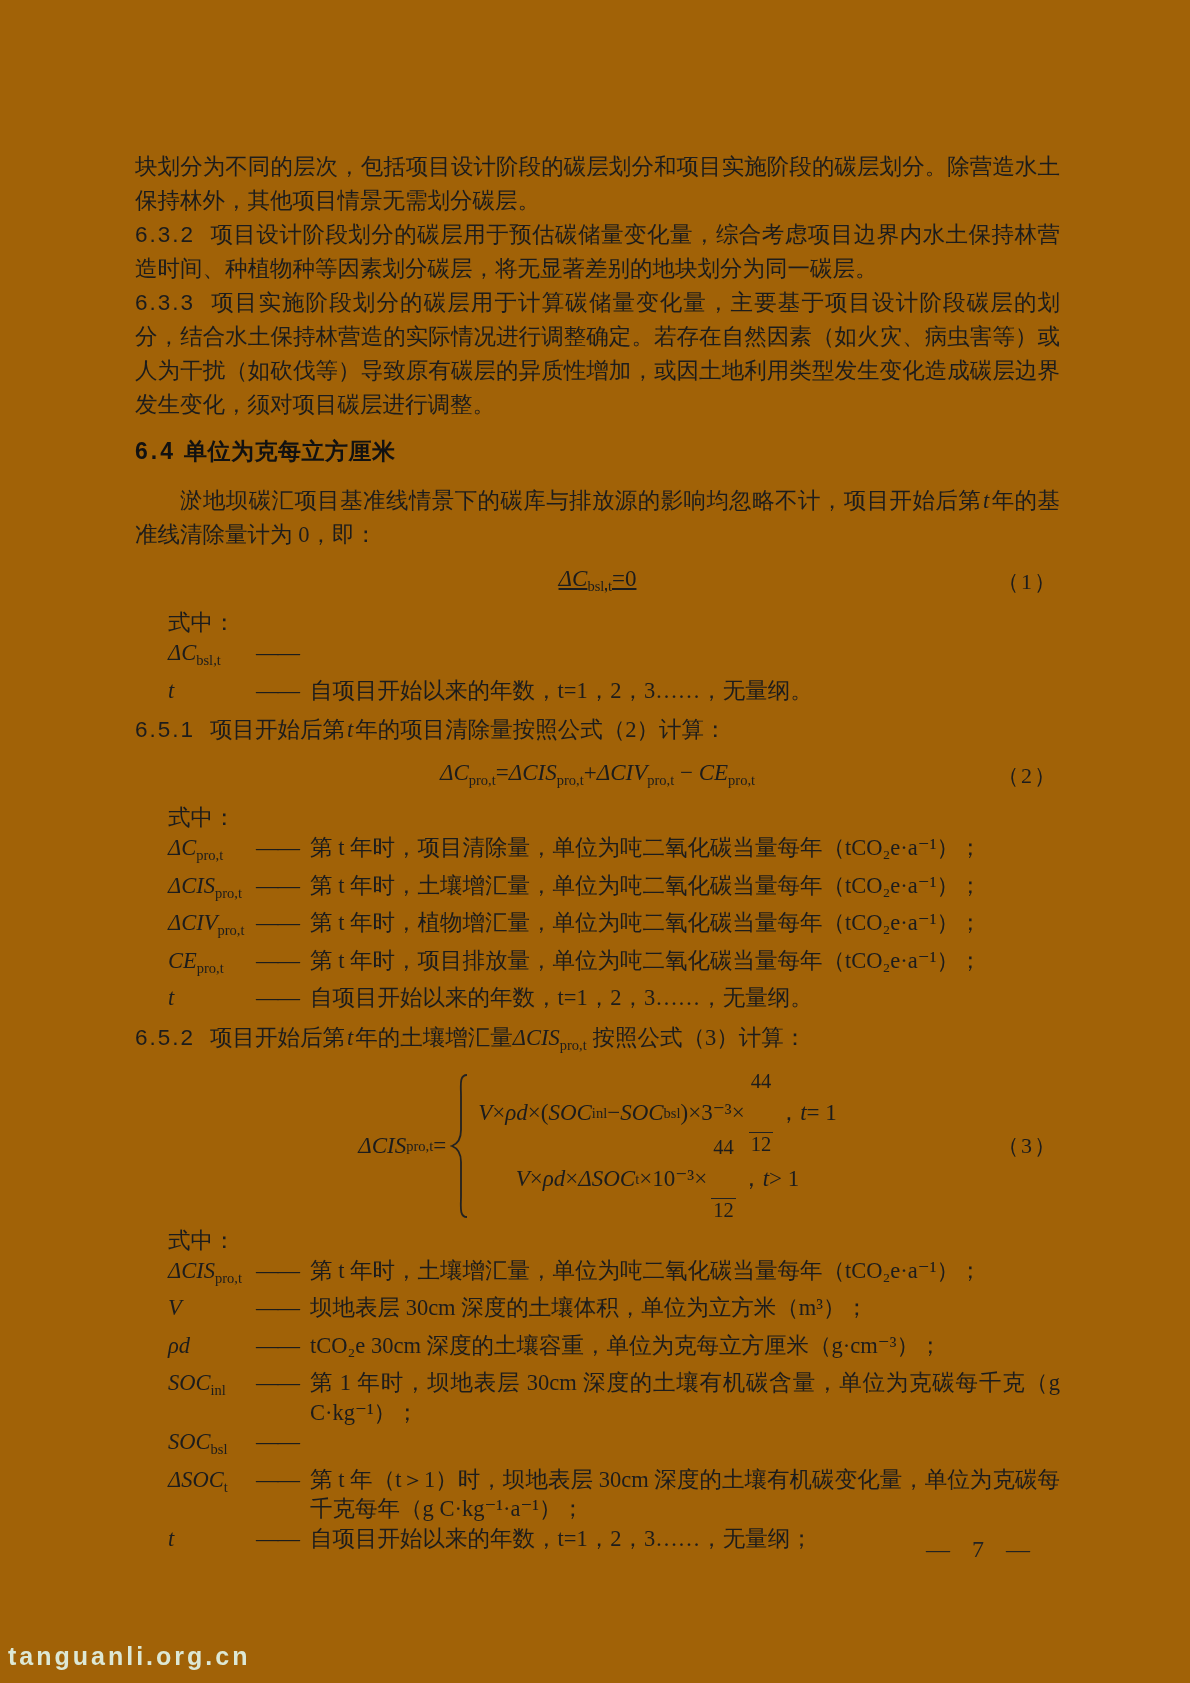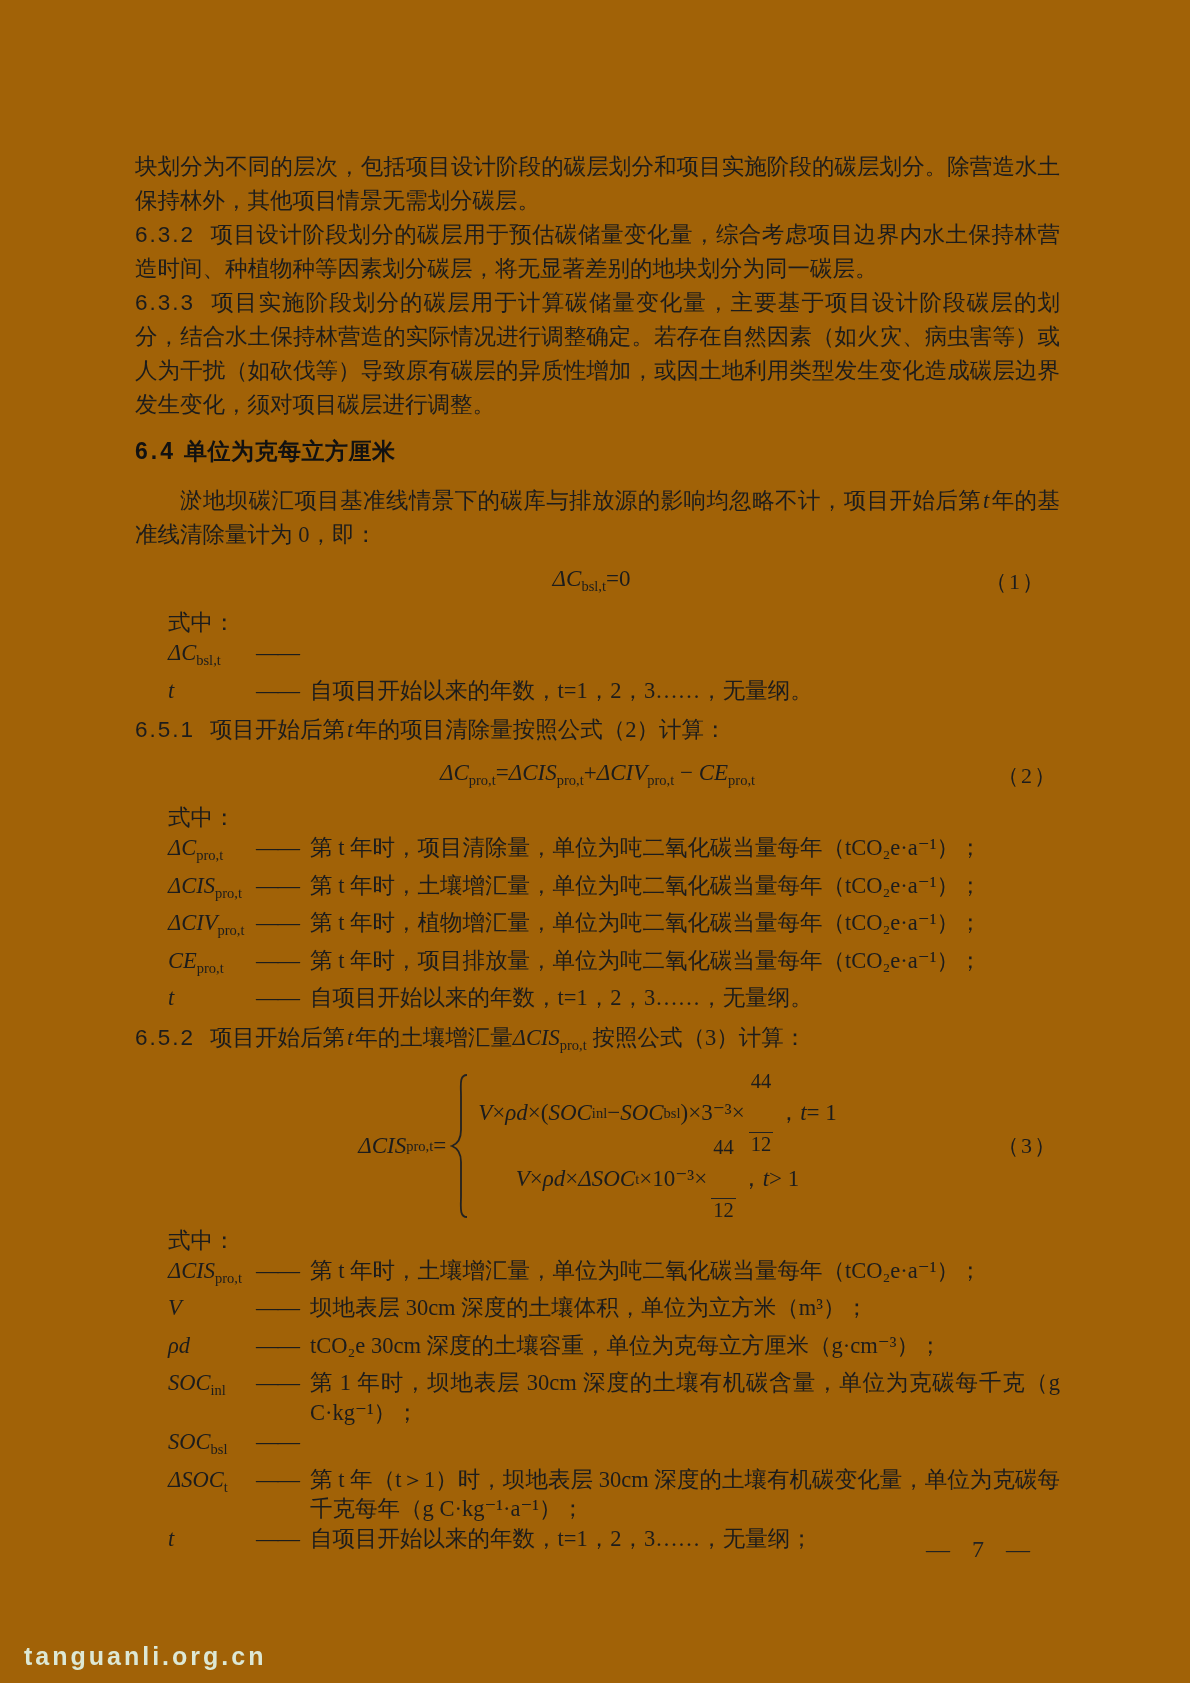--- a/index.html
+++ b/index.html
@@ -24,21 +24,21 @@
     margin:12px 0 16px 0; line-height:34px; letter-spacing:0.5px;
   }
   h2.sec .sec-num { letter-spacing:3px; margin-right:8px; }
   .indent2 { text-indent:45px; }
   i.v { font-style:italic; padding:0 2px; }
   sub.s { font-size:14.5px; vertical-align:-5px; letter-spacing:0; }
 
   
   .eq { position:relative; display:flex; justify-content:center; align-items:center;
         font-size:23px; line-height:30px; text-align:left; }
-  .eq-f1 { margin:8px 12px 4px 0; height:44px; }
+  .eq-f1 { margin:8px 0 4px 0; height:44px;text-decoration:underline; }
   .eq-f2 { margin:6px 0 4px 0; height:46px; }
   .eq .no { position:absolute; right:2px; top:50%; transform:translateY(-50%);
             font-size:22px; letter-spacing:2px; }
   .eq i { font-style:italic; }
 
   .frac { display:inline-flex; flex-direction:column; align-items:center;
           margin:0 4px; font-size:20.5px; line-height:22px; vertical-align:middle;gap:40px; }
   .frac .den { border-top:1.7px solid #222; padding:0 2px; }
   .frac .num { padding:0 2px; }
 
@@ -53,21 +53,21 @@
   .defrow { display:flex; margin-left:33px; line-height:29.5px; }
   .defrow .sym { width:88px; flex:none; font-style:italic; white-space:nowrap; }
   .defrow .sym sub { font-style:normal; }
   .defrow .dash { width:54px; flex:none; letter-spacing:-1px; }
   .defrow .desc { flex:1; text-align:justify; }
 
   .footer { position:absolute; left:926px; top:1536px; width:104px;
             display:flex; justify-content:space-between; align-items:center;
             font-size:24px; color:#222; }
   .watermark {
-    position:absolute; left:24px; top:1642px;
+    position:absolute; left:8px; top:1642px;
     font-family:"Liberation Sans","DejaVu Sans",sans-serif;
     font-weight:bold; font-size:25px; letter-spacing:3px; color:#dde8d4;
   }
 </style>
 </head>
 <body>
 
 <div class="page">
   <div class="content">
 

